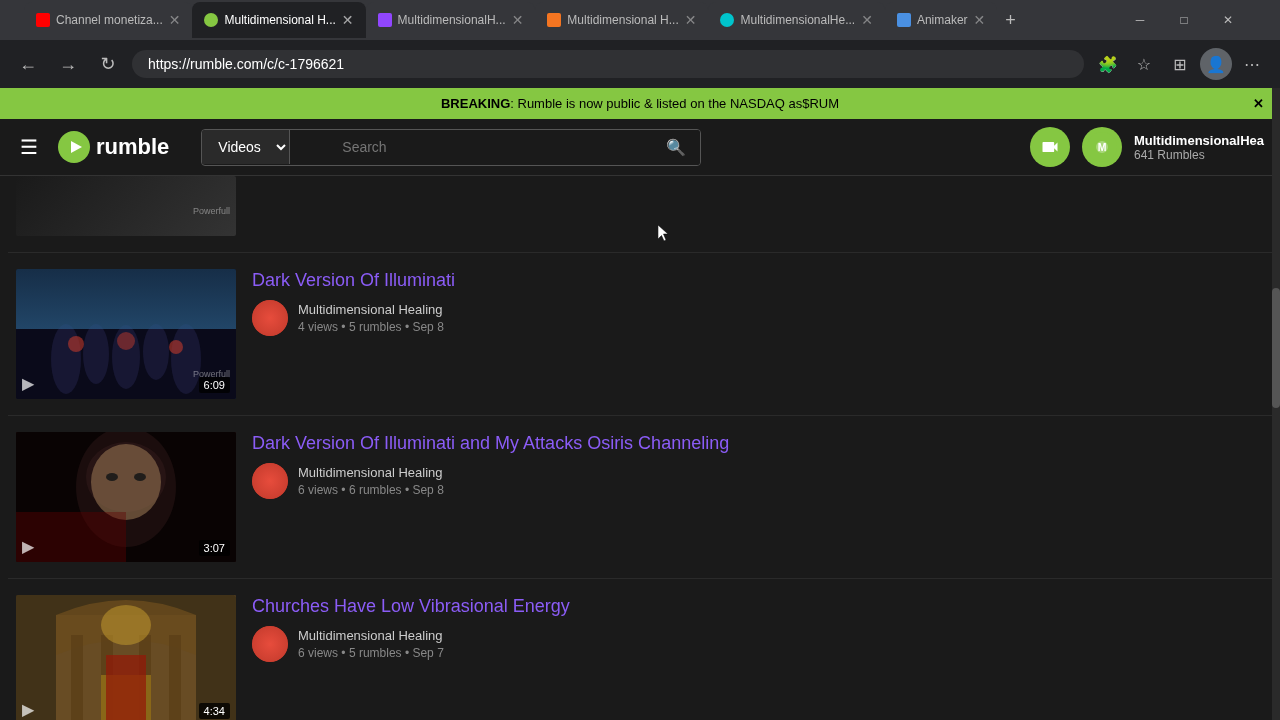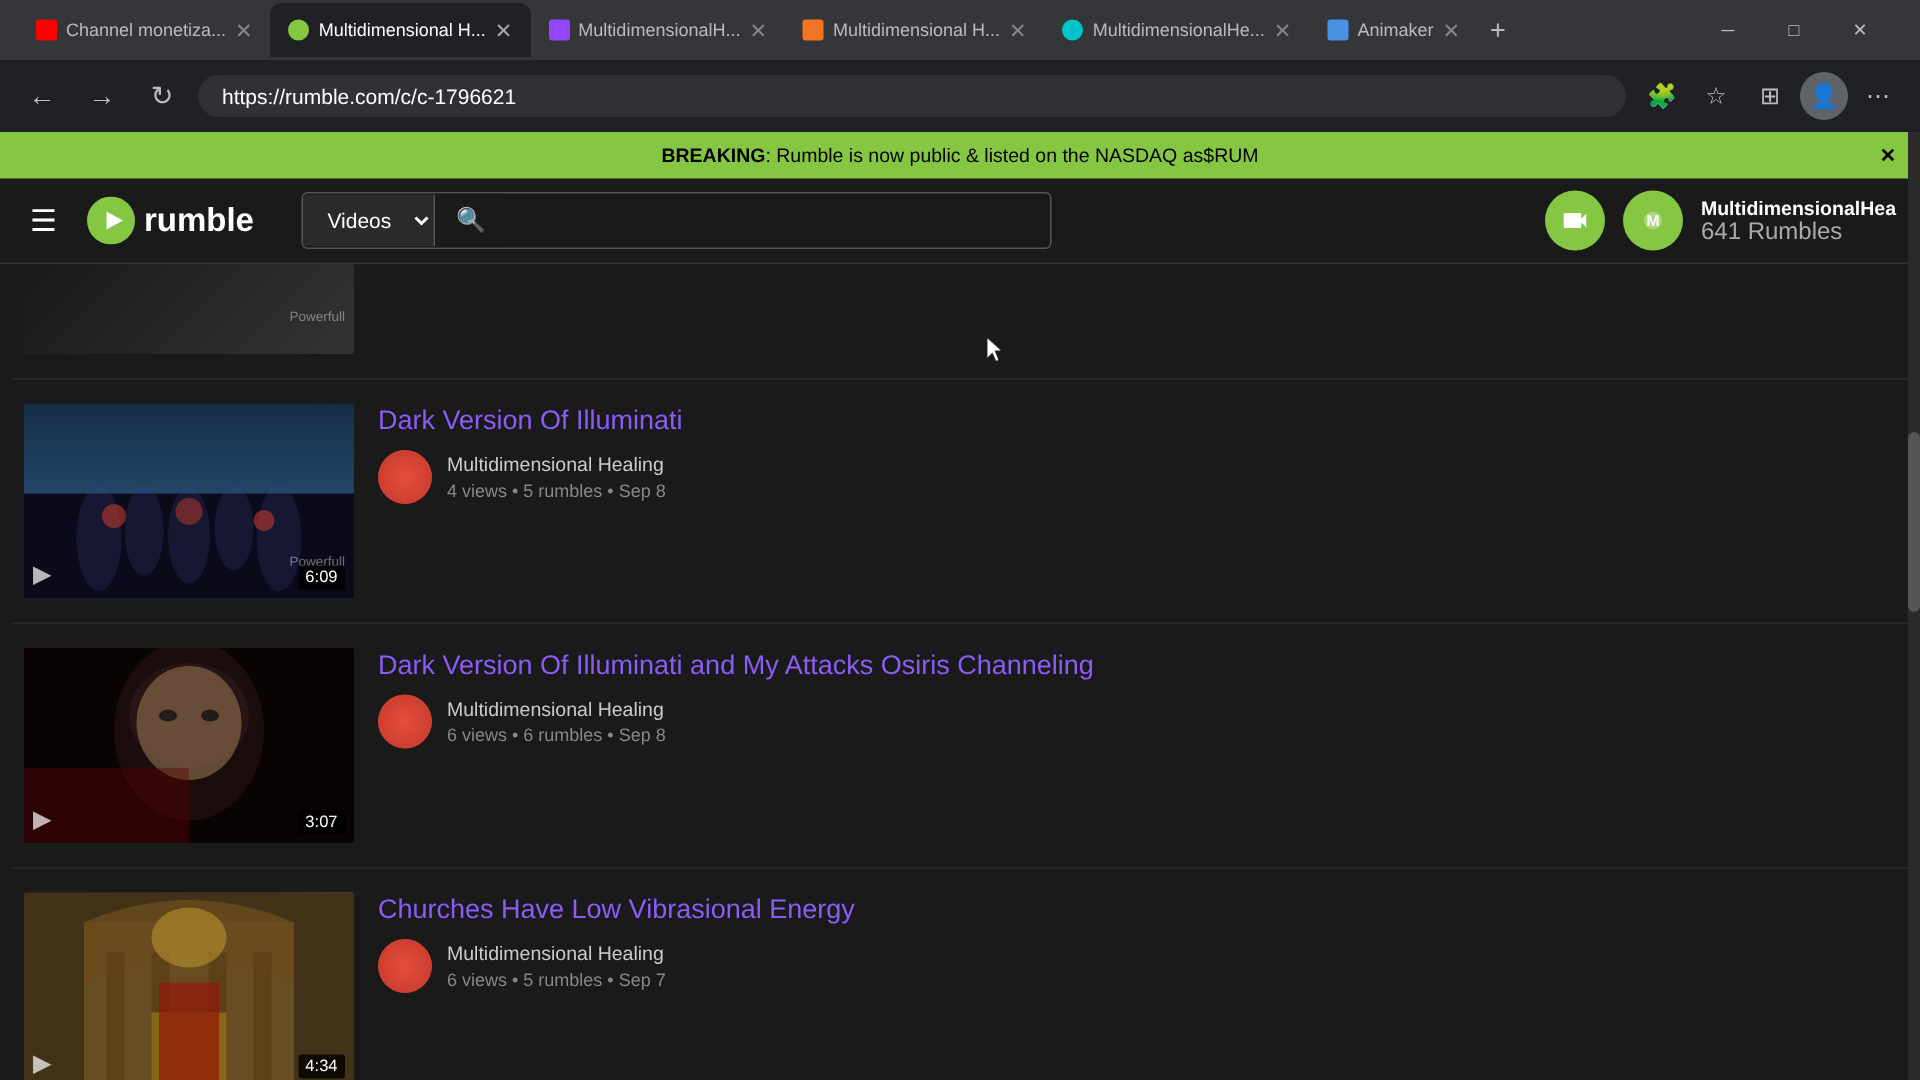--- a/index.html
+++ b/index.html
@@ -1,20 +1,20 @@
 <!DOCTYPE html>
 <html><head>
   <meta charset="utf-8">
   <style>
     * { margin: 0; padding: 0; box-sizing: border-box; }
     body { font-family: -apple-system, BlinkMacSystemFont, 'Segoe UI', sans-serif; background: #1a1a1a; color: #fff; overflow: hidden; width: 1280px; height: 720px; }
 
     
     .browser-chrome { background: #202124; width: 100%; }
-    .tab-bar { display: flex; align-items: center; height: 40px; background: #35363a; padding: 0 12px; gap: 0; }
+    .tab-bar { display: flex; align-items: center; height: 40px; background: #35363a; padding: 0 24px; gap: 0; }
     .tab { display: flex; align-items: center; height: 36px; padding: 0 12px; font-size: 12px; color: #bbb; background: #35363a; border-radius: 8px 8px 0 0; max-width: 200px; gap: 6px; cursor: pointer; white-space: nowrap; overflow: hidden; }
     .tab.active { background: #202124; color: #fff; }
     .tab-favicon { width: 14px; height: 14px; border-radius: 2px; flex-shrink: 0; }
     .tab-favicon.yt { background: #ff0000; border-radius: 2px; }
     .tab-favicon.rumble { background: #85c742; border-radius: 50%; }
     .tab-favicon.twitch { background: #9146ff; border-radius: 2px; }
     .tab-favicon.crunchyroll { background: #f47521; border-radius: 2px; }
     .tab-favicon.canva { background: #00C4CC; border-radius: 50%; }
     .tab-favicon.animaker { background: #4a90e2; border-radius: 2px; }
     .tab-close { margin-left: auto; opacity: 0.6; font-size: 14px; flex-shrink: 0; }
@@ -33,30 +33,30 @@
     .breaking-banner { background: #85c742; color: #000; text-align: center; padding: 8px 16px; font-size: 13px; display: flex; align-items: center; justify-content: center; position: relative; }
     .breaking-banner .close-x { position: absolute; right: 16px; cursor: pointer; font-weight: bold; }
 
     
     .rumble-app { background: #1a1a1a; display: flex; flex-direction: column; height: calc(720px - 88px); }
     .rumble-header { background: #1a1a1a; display: flex; align-items: center; padding: 8px 16px; gap: 16px; border-bottom: 1px solid #333; }
     .hamburger { background: none; border: none; color: #fff; font-size: 20px; cursor: pointer; padding: 4px; }
     .rumble-logo { display: flex; align-items: center; gap: 6px; text-decoration: none; }
     .logo-icon { width: 32px; height: 32px; }
     .logo-text { font-size: 22px; font-weight: 700; color: #fff; }
-    .search-bar { display: flex; align-items: center; border: 1px solid #555; border-radius: 4px; overflow: hidden; flex: 1; max-width: 500px; margin-left: 16px; }
+    .search-bar { display: flex; align-items: center; border: 1px solid #555; border-radius: 4px; overflow: hidden; flex: 1; max-width: 500px; margin-left: 16px; gap: 40px; }
     .search-type-select { background: #2a2a2a; border: none; border-right: 1px solid #555; color: #fff; padding: 8px 12px; font-size: 14px; cursor: pointer; }
     .search-input { background: #1a1a1a; border: none; color: #fff; padding: 8px 12px; font-size: 14px; flex: 1; outline: none; }
     .search-btn { background: #1a1a1a; border: none; color: #fff; padding: 8px 14px; cursor: pointer; font-size: 16px; }
     .header-right { margin-left: auto; display: flex; align-items: center; gap: 12px; }
     .upload-btn { background: #85c742; border: none; border-radius: 50%; width: 40px; height: 40px; display: flex; align-items: center; justify-content: center; cursor: pointer; color: #fff; font-size: 20px; }
     .user-avatar { width: 40px; height: 40px; border-radius: 50%; background: #85c742; overflow: hidden; display: flex; align-items: center; justify-content: center; }
     .user-info { display: flex; flex-direction: column; }
     .username { font-size: 13px; font-weight: 600; color: #fff; }
-    .rumble-count { font-size: 16px; color: #aaa; }
+    .rumble-count { font-size: 12px; color: #aaa; }
 
     
     .content-area { flex: 1; overflow-y: auto; padding: 0; }
     .content-area::-webkit-scrollbar { width: 6px; }
     .content-area::-webkit-scrollbar-track { background: #1a1a1a; }
     .content-area::-webkit-scrollbar-thumb { background: #555; border-radius: 3px; }
 
     
     .video-list { padding: 0 8px; }
     .video-item { display: flex; gap: 16px; padding: 16px 8px; border-bottom: 1px solid #2a2a2a; align-items: flex-start; cursor: pointer; }
@@ -160,20 +160,21 @@
       <svg class="logo-icon" viewBox="0 0 32 32" xmlns="http://www.w3.org/2000/svg">
         <circle cx="16" cy="16" r="16" fill="#85c742"></circle>
         <polygon points="13,10 24,16 13,22" fill="white"></polygon>
       </svg>
       <span class="logo-text">rumble</span>
     </div>
     <div class="search-bar">
       <select class="search-type-select">
         <option>Videos</option>
       </select>
+      <input class="search-input" type="text" placeholder="Search" style="">
       <button class="search-btn">🔍</button>
     </div>
     <div class="header-right">
       <button class="upload-btn">
         <svg width="20" height="20" viewBox="0 0 24 24" fill="white">
           <path d="M17 10.5V7a1 1 0 00-1-1H4a1 1 0 00-1 1v10a1 1 0 001 1h12a1 1 0 001-1v-3.5l4 4v-11l-4 4z"></path>
         </svg>
       </button>
       <div class="user-avatar">
         <svg width="30" height="30" viewBox="0 0 40 40">

